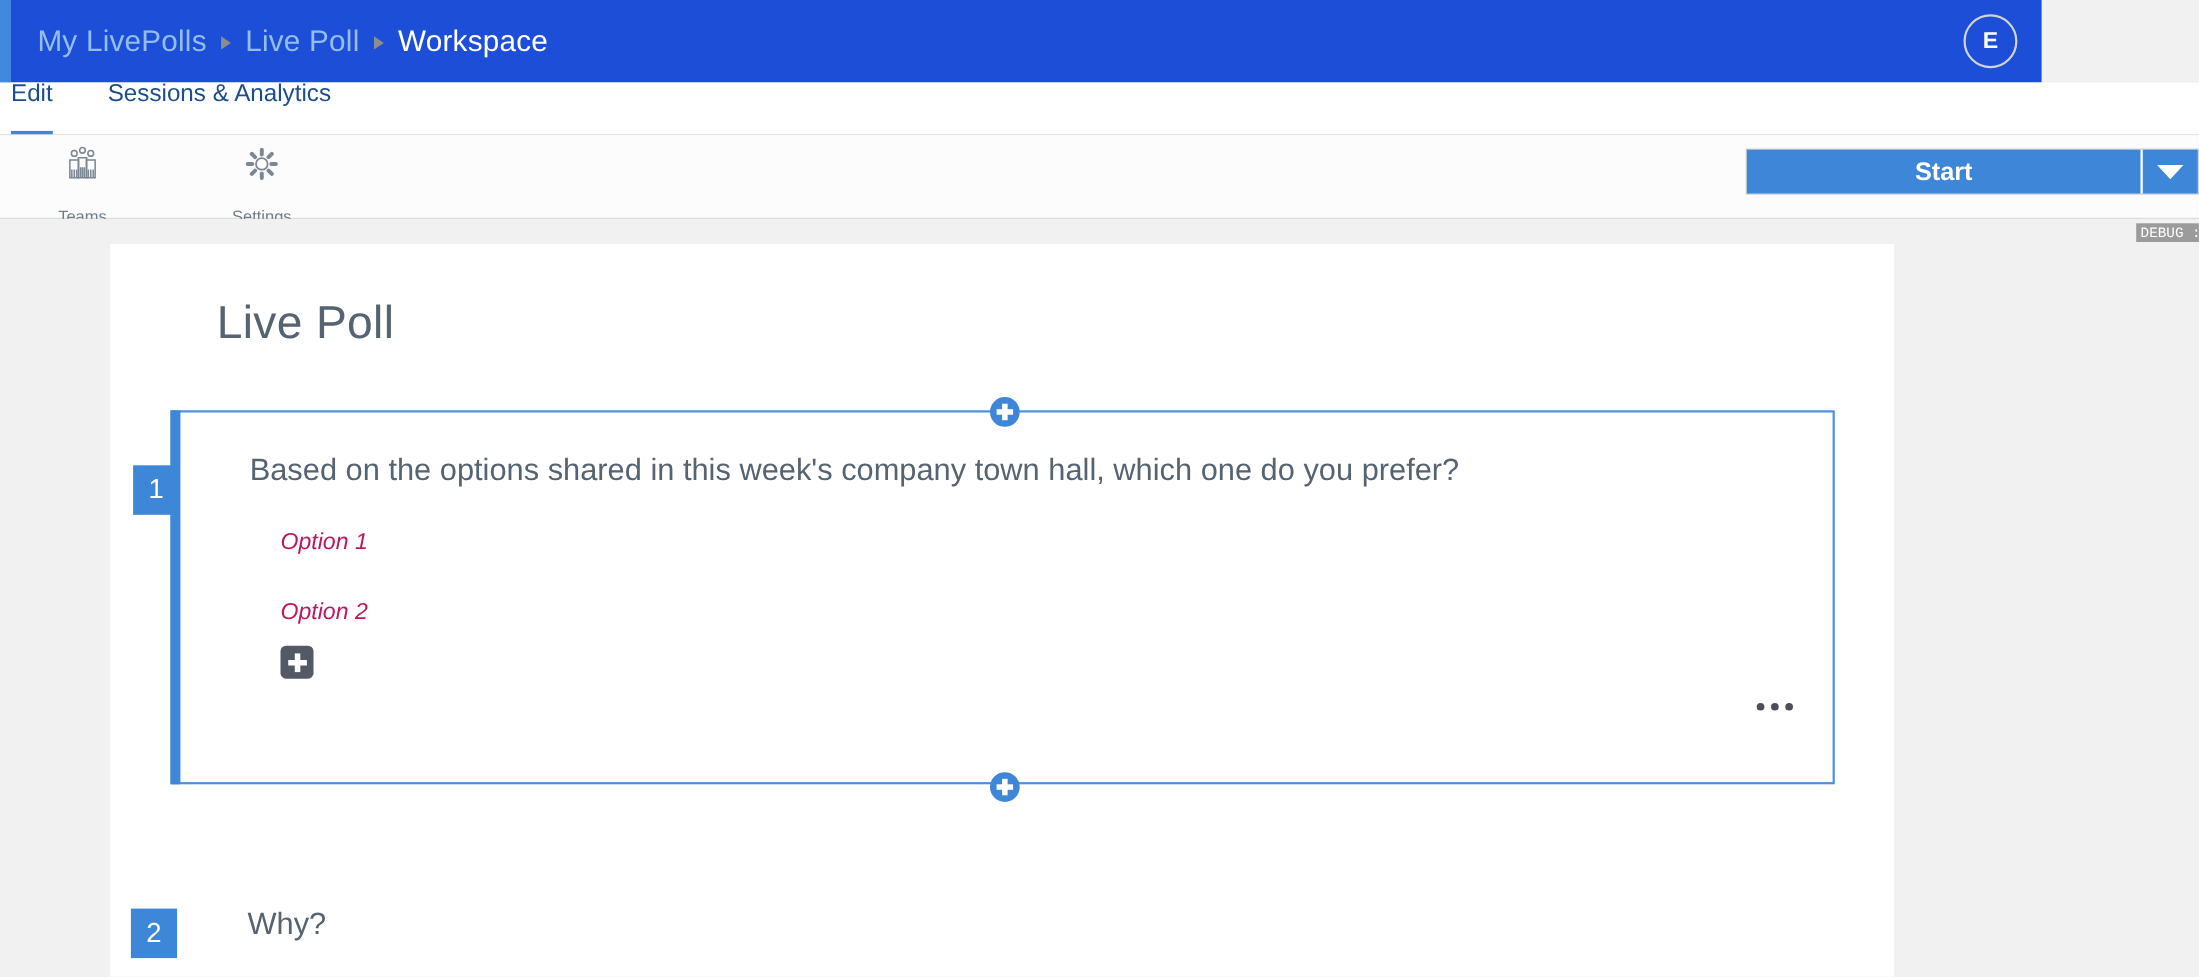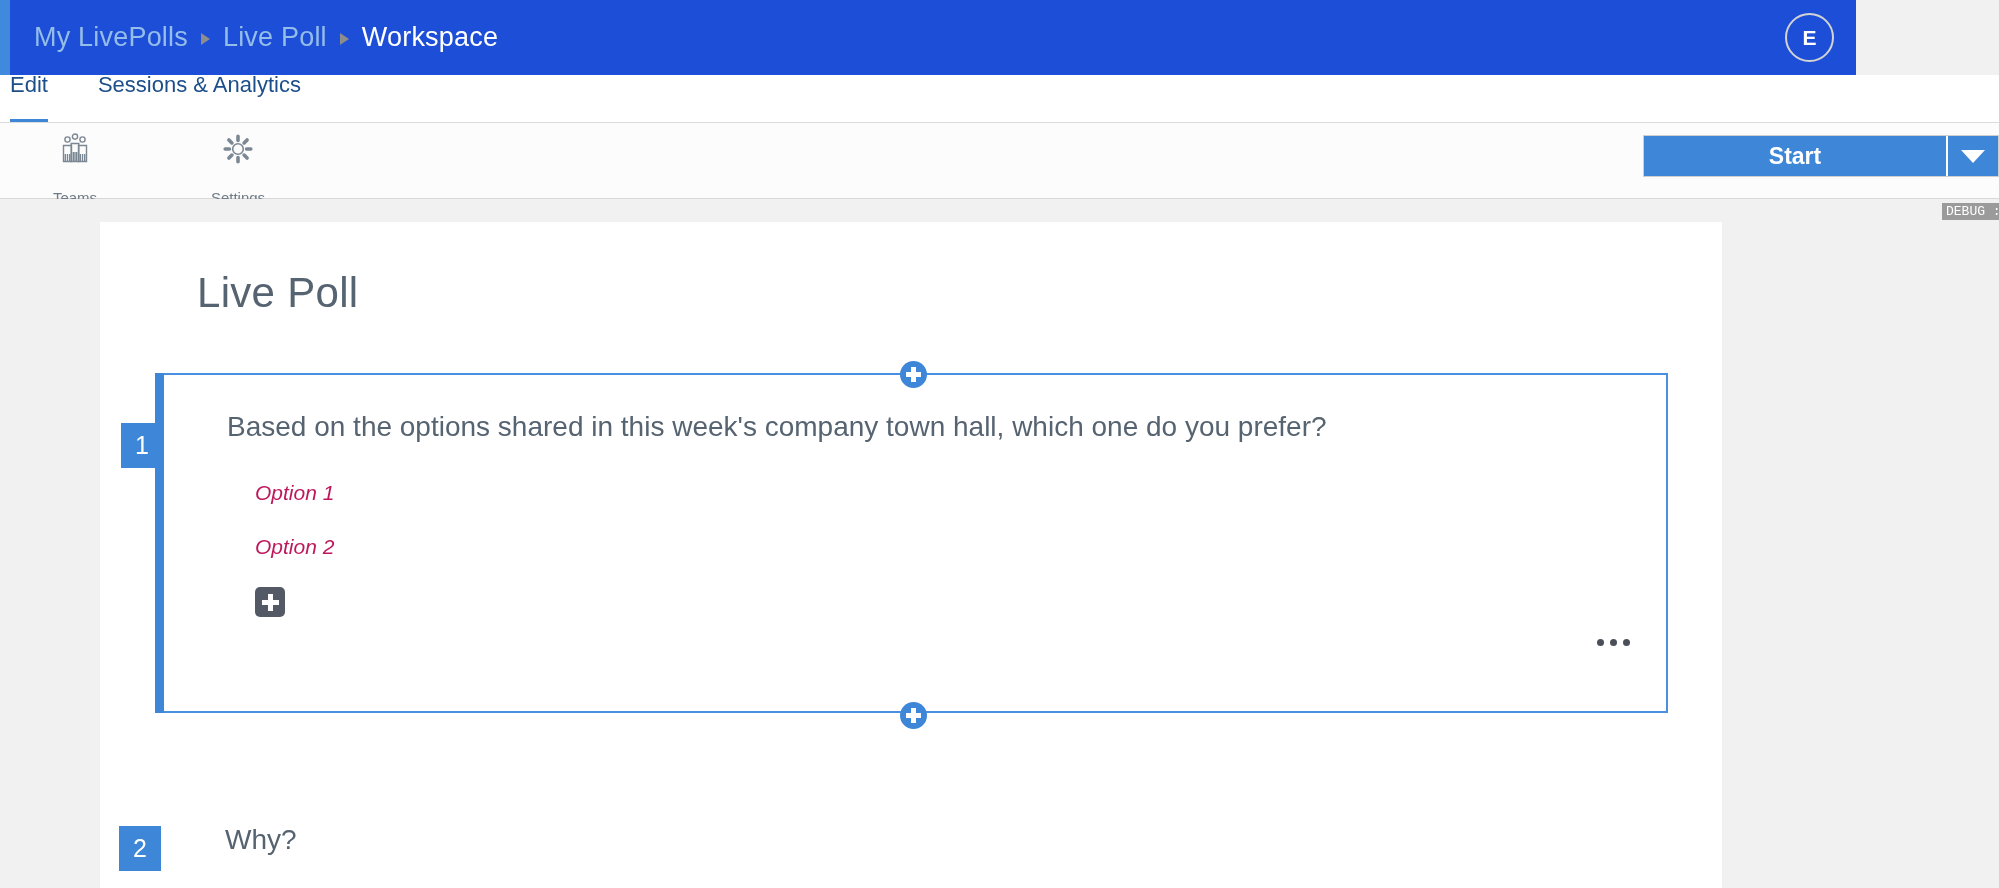--- a/index.html
+++ b/index.html
@@ -117,21 +117,21 @@
   }
 
   .start-group {
     position: absolute;
     right: 0; top: 12px;
     display: flex;
     height: 42px;
     border: 1px solid #cfcfcf;
   }
   .start-btn {
-    width: 302px;
+    width: 358px;
     background: #3d86d8;
     color: #ffffff;
     font-size: 23px;
     font-weight: bold;
     display: flex;
     align-items: center;
     justify-content: center;
   }
   .start-caret {
     width: 52px;
@@ -222,21 +222,21 @@
     white-space: nowrap;
   }
   .qoption {
     position: absolute;
     left: 98px;
     font-size: 21px;
     color: #be185d;
     font-style: italic;
   }
   .qopt-1 { top: 106px; }
-  .qopt-2 { top: 160px; }
+  .qopt-2 { top: 170px; }
   .add-option-btn {
     position: absolute;
     left: 98px; top: 212px;
     width: 30px; height: 30px;
     border-radius: 5px;
     background: #535a66;
     display: flex;
     align-items: center;
     justify-content: center;
   }

